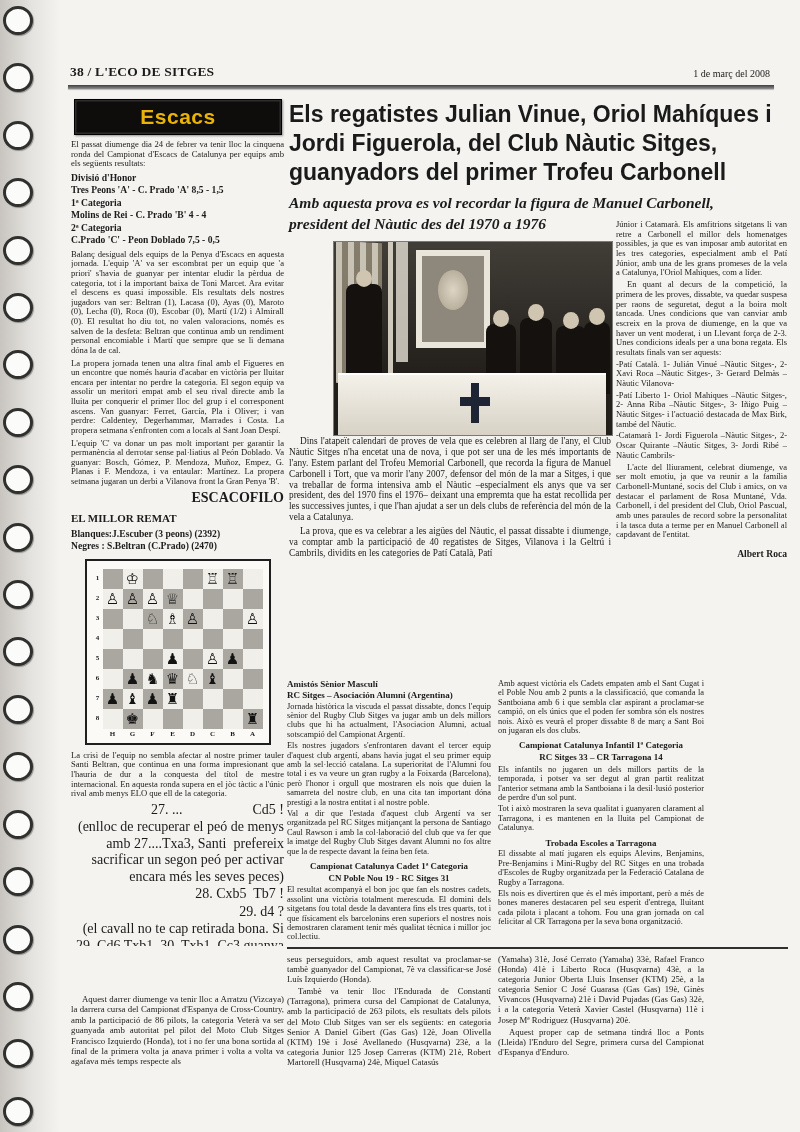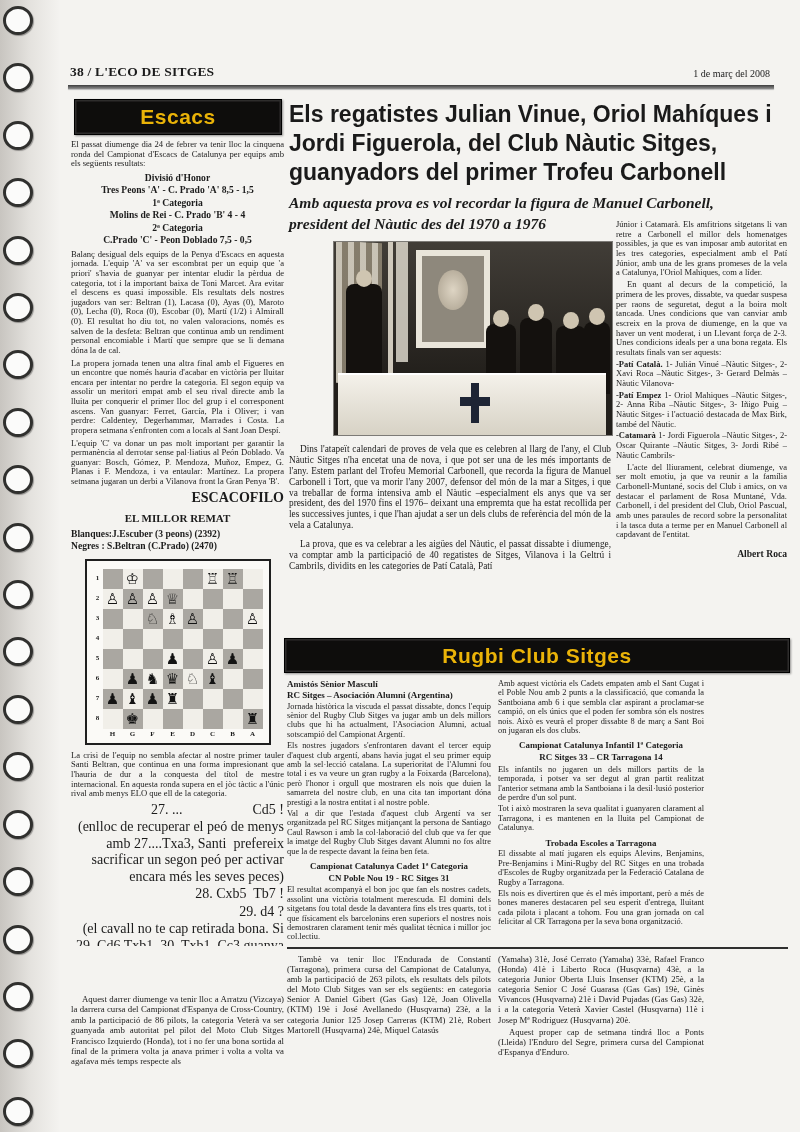--- a/index.html
+++ b/index.html
@@ -4,23 +4,23 @@
 <style>
   html,body{margin:0;padding:0;background:#b9b6b0;}
   .page{position:relative;width:800px;height:1132px;margin:0 auto;overflow:hidden;
         background:#f4f3f0;
         background-image:linear-gradient(to right,#c8c5c0 0px,#e4e2de 30px,#f4f3f0 60px),
                          linear-gradient(#f4f3f0,#f4f3f0);
         background-size:60px 100%,100% 100%;background-repeat:no-repeat;
         font-family:"Liberation Serif",serif;color:#1c1c1c;}
   .abs{position:absolute;}
   .sans{font-family:"Liberation Sans",sans-serif;}
-  .bold{font-weight:bold;}
+  .bold{font-weight:normal;}
   .just{text-align:justify;}
-  .ctr{text-align:center;}
+  .ctr{text-align:left;}
   .rt{text-align:right;}
   .ind{text-indent:11px;}
 
   
   .binding{position:absolute;left:3px;top:0;width:34px;height:1132px;display:flex;
            flex-direction:column;justify-content:space-between;padding:6px 0;box-sizing:border-box;}
   .ring{width:24px;height:23px;border-radius:50%;border:3px solid #30302e;background:#fbfbfa;
         box-shadow:1px 1px 1px rgba(0,0,0,.35);}
 
   
@@ -90,21 +90,21 @@
   .ph-emblem:after{content:"";position:absolute;left:0;top:14px;width:30px;height:9px;background:#1d2434;}
 
   
   .col-right{left:616px;top:220px;width:171px;height:416px;overflow:hidden;
              font-size:8.5px;line-height:1.14;}
   .col-right p{margin:0 0 2px 0;}
   .res-line{margin:0 0 2px 0 !important;}
   .sig-author{font-weight:bold;font-size:9.6px;margin-top:9px !important;}
   .col-mid{left:289px;top:436px;width:322px;height:198px;overflow:hidden;
            font-size:9.3px;line-height:1.17;}
-  .col-mid p{margin:8px 0 3px 0;}
+  .col-mid p{margin:0 0 3px 0;}
 
   
   .col-rugbi1{left:287px;top:679px;width:204px;height:268px;overflow:hidden;font-size:8.4px;line-height:1.12;}
   .col-rugbi2{left:498px;top:679px;width:206px;height:268px;overflow:hidden;font-size:8.4px;line-height:1.12;}
   .col-rugbi1 p,.col-rugbi2 p{margin:0 0 2px 0;}
   .sub-head{font-weight:bold;text-align:center;font-size:8.9px;margin:5px 0 1px 0 !important;line-height:1.2;}
   .sub-head2{font-weight:bold;text-align:center;font-size:8.9px;margin:0 0 2px 0 !important;line-height:1.2;}
   .lead-head{font-weight:bold;font-size:9px;margin:0 !important;line-height:1.25;}
 
   .section-rule{left:287px;top:947px;width:501px;height:2px;background:#2f2f2f;}
@@ -320,33 +320,32 @@
     <div class="ph-table">
       <div class="ph-emblem"></div>
     </div>
   </div>
 
   <div class="abs col-right just">
     <p>Júnior i Catamarà. Els amfitrions sitgetans li van retre a Carbonell el millor dels homenatges possibles, ja que es van imposar amb autoritat en les tres categories, especialment amb el Patí Júnior, amb una de les grans promeses de la vela a Catalunya, l'Oriol Mahiques, com a líder.</p>
     <p class="ind">En quant al decurs de la competició, la primera de les proves, dissabte, va quedar suspesa per raons de seguretat, degut a la boira molt tancada. Unes condicions que van canviar amb escreix en la prova de diumenge, en la que va haver un vent moderat, i un Llevant força de 2-3. Unes condicions ideals per a una bona regata. Els resultats finals van ser aquests:</p>
     <div>
         <p class="res-line just"><span class="bold">-Patí Català.</span><span> 1- Julián Vinué –Nàutic Sitges-, 2- Xavi Roca –Nàutic Sitges-, 3- Gerard Delmàs –Nàutic Vilanova-</span></p>
-        <p class="res-line just"><span class="bold">-Patí Empez</span><span> 1- Oriol Mahiques –Nàutic Sitges-, 2- Anna Riba –Nàutic Sitges-, 3- Iñigo Puig –Nàutic Sitges- i l'actuació destacada de Max Birk, també del Nàutic.</span></p>
+        <p class="res-line just"><span class="bold">-Patí Liberto</span><span> 1- Oriol Mahiques –Nàutic Sitges-, 2- Anna Riba –Nàutic Sitges-, 3- Iñigo Puig –Nàutic Sitges- i l'actuació destacada de Max Birk, també del Nàutic.</span></p>
         <p class="res-line just"><span class="bold">-Catamarà</span><span> 1- Jordi Figuerola –Nàutic Sitges-, 2- Oscar Quirante –Nàutic Sitges, 3- Jordi Ribé –Nàutic Cambrils-</span></p>
       </div>
     <p class="ind">L'acte del lliurament, celebrat diumenge, va ser molt emotiu, ja que va reunir a la família Carbonell-Muntané, socis del Club i amics, on va destacar el parlament de Rosa Muntané, Vda. Carbonell, i del president del Club, Oriol Pascual, amb unes paraules de record sobre la personalitat i la tasca duta a terme per en Manuel Carbonell al capdavant de l'entitat.</p>
     <p class="rt sig-author">Albert Roca</p>
   </div>
 
   <div class="abs col-mid just">
     <p class="ind">Dins l'atapeït calendari de proves de vela que es celebren al llarg de l'any, el Club Nàutic Sitges n'ha encetat una de nova, i que pot ser una de les més importants de l'any. Estem parlant del Trofeu Memorial Carbonell, que recorda la figura de Manuel Carbonell i Tort, que va morir l'any 2007, defensor del món de la mar a Sitges, i que va treballar de forma intensiva amb el Nàutic –especialment els anys que va ser president, des del 1970 fins el 1976– deixant una empremta que ha estat recollida per les successives juntes, i que l'han ajudat a ser un dels clubs de referència del món de la vela a Catalunya.</p>
     <p class="ind">La prova, que es va celebrar a les aigües del Nàutic, el passat dissabte i diumenge, va comptar amb la participació de 40 regatistes de Sitges, Vilanova i la Geltrú i Cambrils, dividits en les categories de Patí Català, Patí</p>
   </div>
 
-  <div class="abs banner banner-rugbi">Rugbi Club Sitges</div>
 
   <div class="abs col-rugbi1 just">
     <p class="lead-head">Amistós Sènior Masculí</p>
     <p class="lead-head">RC Sitges – Asociación Alumni (Argentina)</p>
     <p>Jornada històrica la viscuda el passat dissabte, doncs l'equip sènior del Rugby Club Sitges va jugar amb un dels millors clubs que hi ha actualment, l'Asociacion Alumni, actual sotscampió del Campionat Argentí.</p>
     <p>Els nostres jugadors s'enfrontaren davant el tercer equip d'aquest club argentí, abans havia jugat el seu primer equip amb la sel·lecció catalana. La superioritat de l'Alumni fou total i es va veure un gran rugby a la Foixarda (Barcelona), però l'honor i orgull que mostraren els nois que duien la samarreta del nostre club, en una cita tan important dóna prestigi a la nostra entitat i al nostre poble.</p>
     <p>Val a dir que l'estada d'aquest club Argentí va ser organitzada pel RC Sitges mitjançant la persona de Santiago Caul Rawson i amb la col·laboració del club que va fer que la imatge del Rugby Club Sitges davant Alumni no fos altre que la de respecte davant la feina ben feta.</p>
     <p class="sub-head">Campionat Catalunya Cadet 1ª Categoria</p>
     <p class="sub-head2">CN Poble Nou 19 - RC Sitges 31</p>
     <p>El resultat acompanyà el bon joc que fan els nostres cadets, assolint una victòria totalment merescuda. El domini dels sitgetans fou total desde la davantera fins els tres quarts, tot i que físicament els barcelonins eren superiors el nostres nois demostraren clarament tenir més qualitat tècnica i millor joc col.lectiu.</p>
@@ -362,20 +361,21 @@
     <p>El dissabte al matí jugaren els equips Alevins, Benjamins, Pre-Benjamins i Mini-Rugby del RC Sitges en una trobada d'Escoles de Rugby organitzada per la Federació Catalana de Rugby a Tarragona.</p>
     <p>Els nois es divertiren que és el més important, però a més de bones maneres destacaren pel seu esperit d'entrega, lluitant cada pilota i placant a tohom. Fou una gran jornada on cal felicitar al CR Tarragona per la seva bona organització.</p>
   </div>
 
   <div class="abs section-rule"></div>
 
   <div class="abs col-moto1 just">
     <p class="ind">Aquest darrer diumenge va tenir lloc a Arratzu (Vizcaya) la darrera cursa del Campionat d'Espanya de Cross-Country, amb la participació de 86 pilots, la categoria Veterà va ser guanyada amb autoritat pel pilot del Moto Club Sitges Francisco Izquierdo (Honda), tot i no fer una bona sortida al final de la primera volta ja anava primer i volta a volta va agafava més temps respecte als</p>
   </div>
   <div class="abs col-moto2 just">
+    <p>seus perseguidors, amb aquest resultat va proclamar-se tambè guanyador del Campionat, 7è va classificar-se José Luís Izquierdo (Honda).</p>
     <p class="ind">Tambè va tenir lloc l'Endurada de Constantí (Tarragona), primera cursa del Campionat de Catalunya, amb la participació de 263 pilots, els resultats dels pilots del Moto Club Sitges van ser els següents: en categoria Senior A Daniel Gibert (Gas Gas) 12è, Joan Olivella (KTM) 19è i José Avellanedo (Husqvarna) 23è, a la categoria Junior 125  Josep Carreras (KTM) 21è, Robert Martorell (Husqvarna) 24è, Miquel Catasús</p>
   </div>
   <div class="abs col-moto3 just">
     <p>(Yamaha) 31è, José Cerrato (Yamaha) 33è, Rafael Franco (Honda) 41è i Liberto Roca (Husqvarna) 43è, a la categoria Junior Oberta Lluis Insenser (KTM) 25è, a la categoria Senior C José Guarasa (Gas Gas) 19è, Ginès Vivancos (Husqvarna) 21è i David Pujadas (Gas Gas) 32è, i a la categoria Veterà Xavier Castel (Husqvarna) 11è i Josep Mª Rodriguez (Husqvarna) 20è.</p>
     <p class="ind">Aquest proper cap de setmana tindrá lloc a Ponts (Lleida) l'Enduro del Segre, primera cursa del Campionat d'Espanya d'Enduro.</p>
   </div>
 
 </div>
 
 </body></html>

